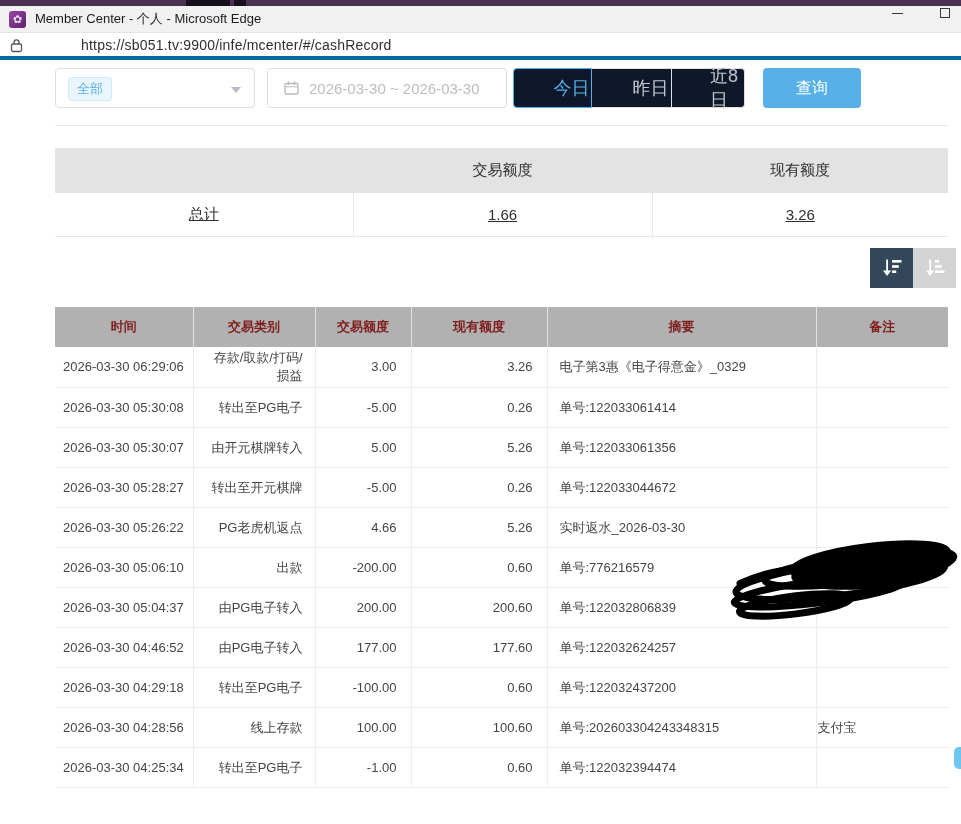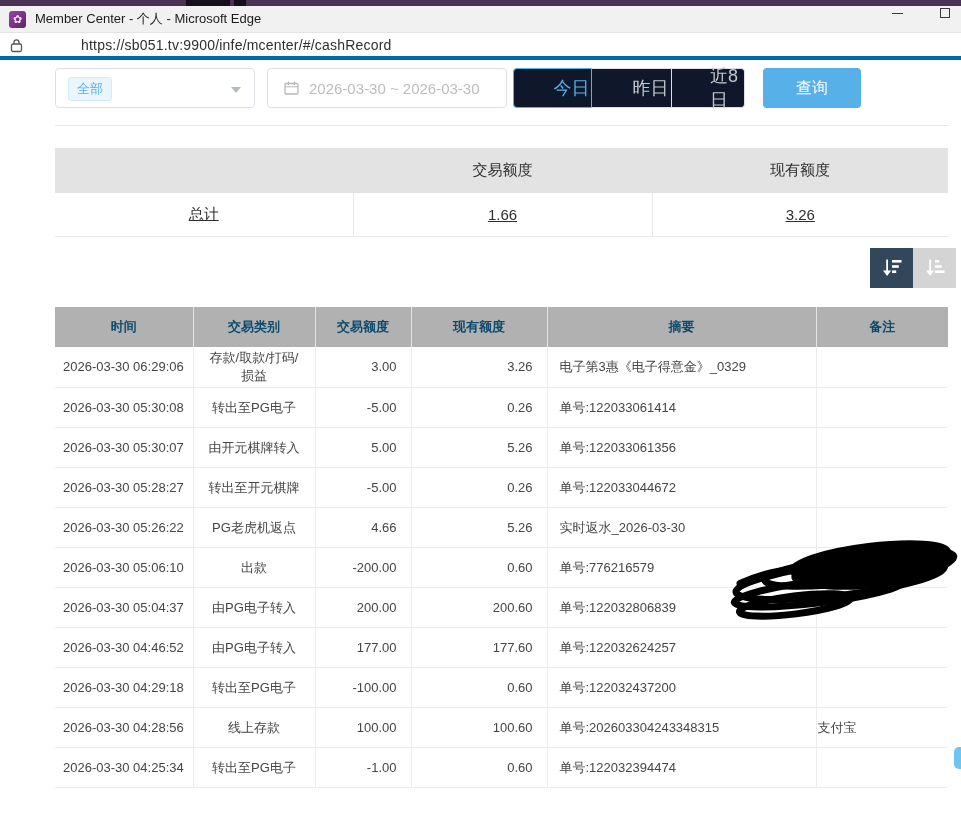--- a/index.html
+++ b/index.html
@@ -98,31 +98,31 @@
 
   
   .sort-buttons { position:absolute; left:870px; top:248px; display:flex; }
   .sort-btn { width:43px; height:40px; display:flex; align-items:center; justify-content:center; cursor:pointer; }
   .sort-btn.desc { background:#33475b; }
   .sort-btn.asc  { background:#d4d4d4; }
 
   
   .main-table { position:absolute; left:55px; top:307px; width:893px; border-collapse:collapse; table-layout:fixed; }
   .main-table th {
-    height:40px; background:#b1b1b1; color:#0c4a6e; font-size:13px; font-weight:bold; text-align:center;
+    height:40px; background:#b1b1b1; color:#7f1d1d; font-size:13px; font-weight:bold; text-align:center;
   }
   .main-table th:not(:last-child) { border-right:1px solid rgba(255,255,255,.65); }
   .main-table td {
     height:40px; font-size:13px; color:#454545; background:#fff;
     border-bottom:1px solid #ececec; line-height:18px; vertical-align:middle;
     overflow:hidden;
   }
   .main-table td:not(:last-child) { border-right:1px solid #ececec; }
   td.c-time { text-align:left; padding-left:8px; }
-  td.c-cat  { text-align:center; padding:2px 12px; }
+  td.c-cat  { text-align:right; padding:2px 12px; }
   td.c-amt  { text-align:right; padding-right:14px; }
   td.c-sum  { text-align:left; padding-left:12px; }
   td.c-note { text-align:left; padding-left:1px; }
 
   
   .scribble { position:absolute; left:722px; top:527px; width:239px; height:95px; pointer-events:none; }
   .blue-sliver {
     position:absolute; left:954px; top:747px; width:7px; height:22px;
     background:#6ec6f0; border-radius:5px 0 0 5px;
   }

